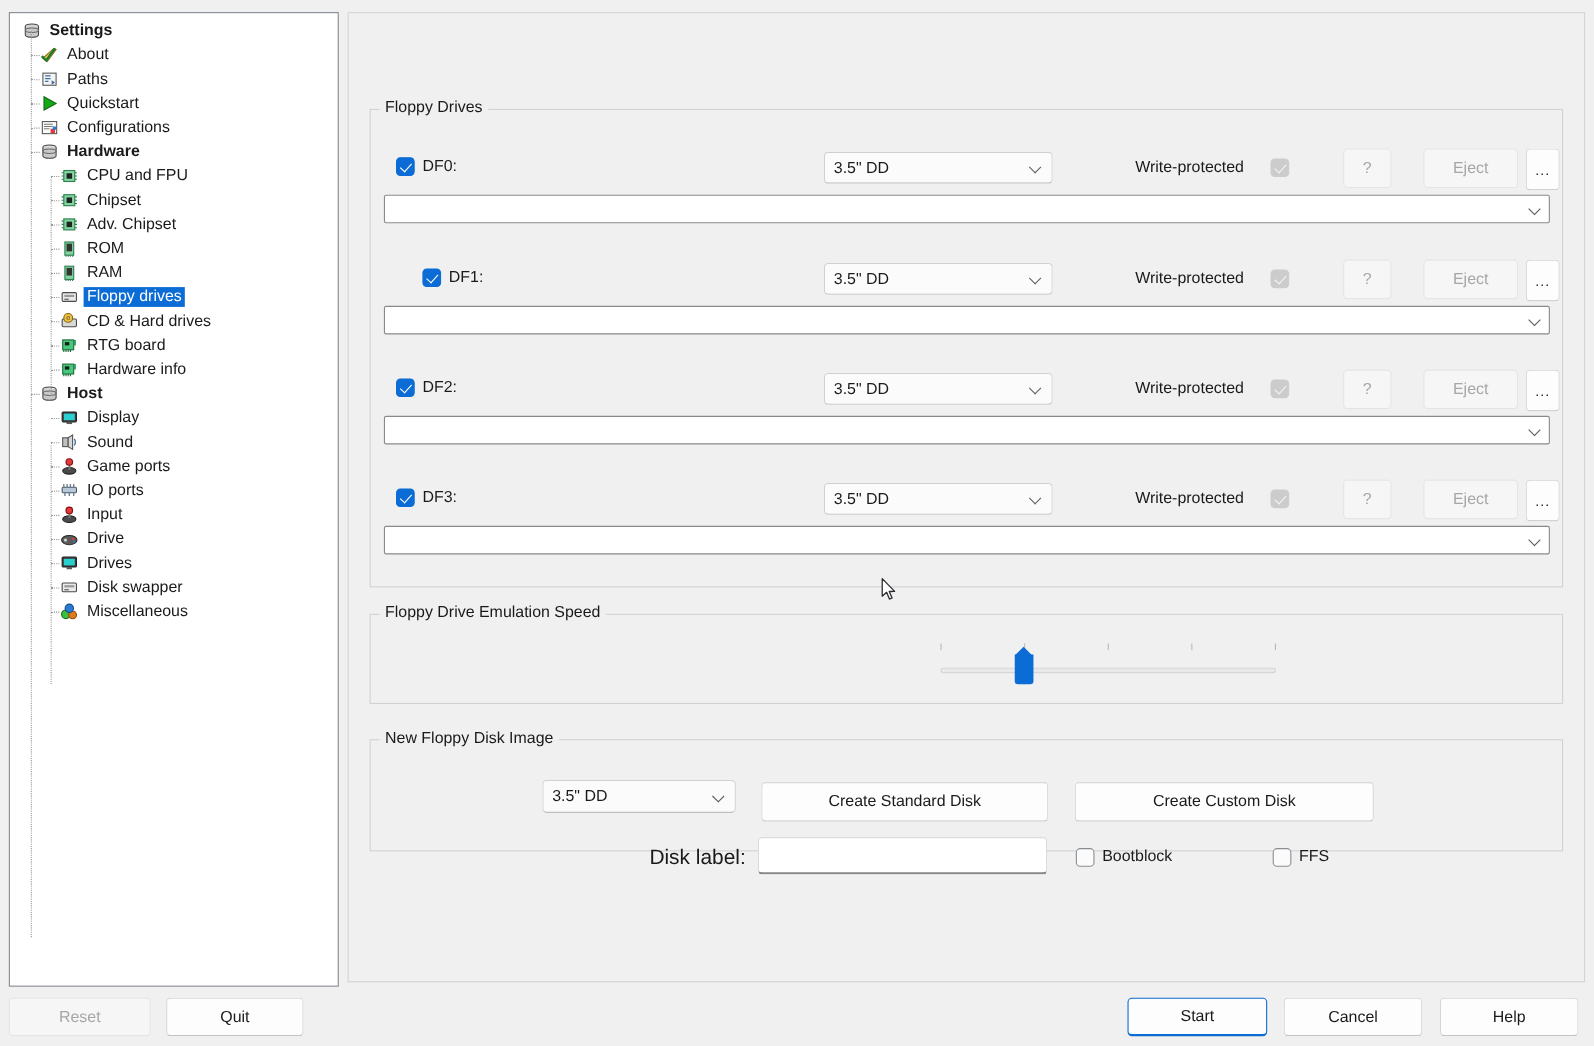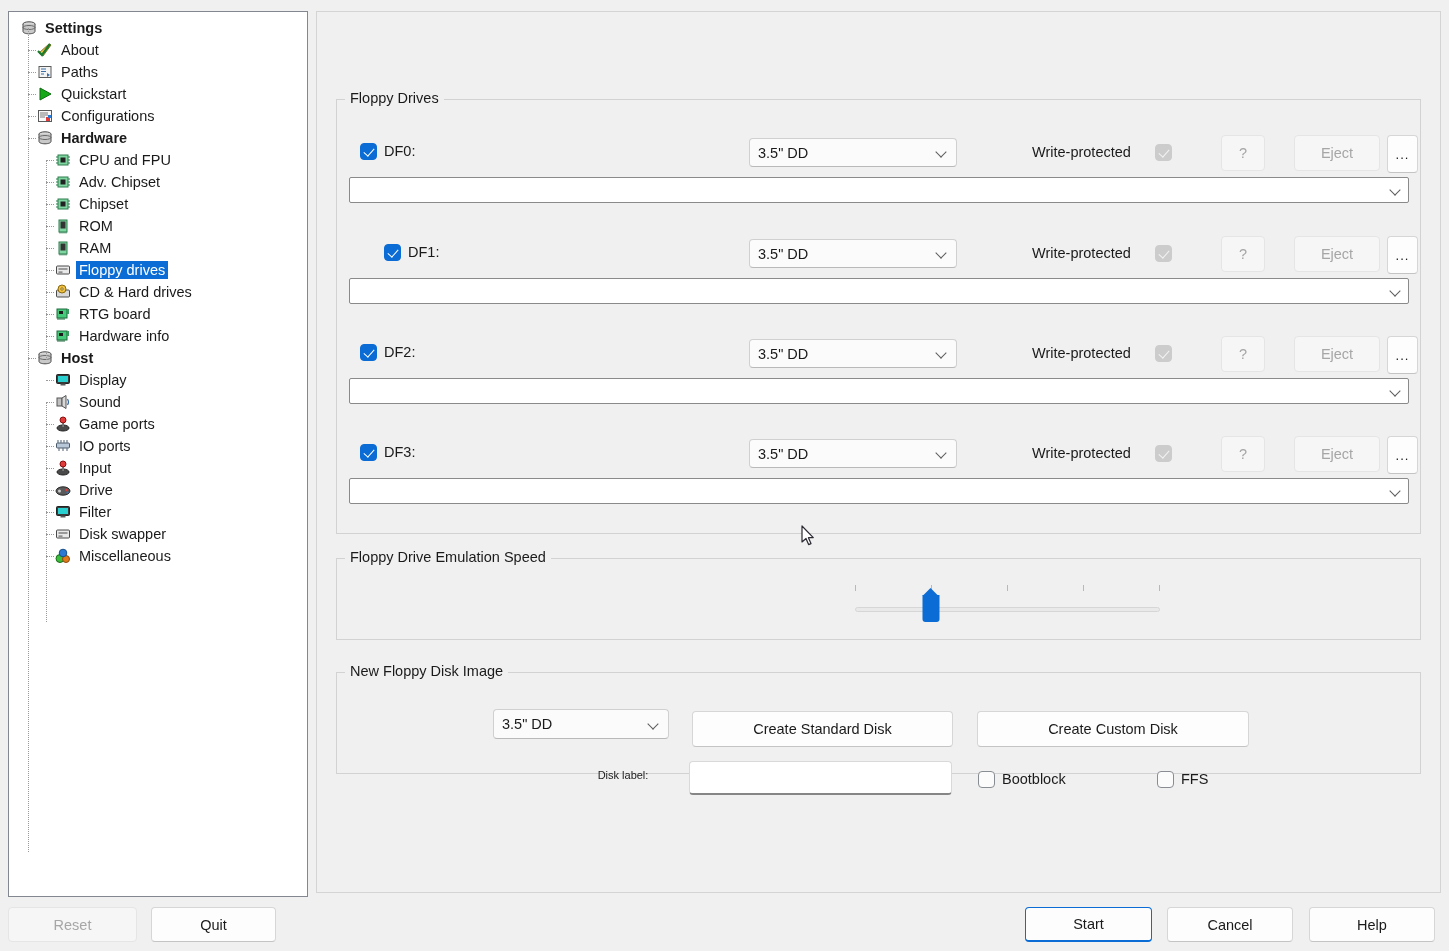--- a/index.html
+++ b/index.html
@@ -295,22 +295,22 @@
     width: 263px; height: 34px;
     background: #ffffff;
     border: 1px solid #d9d9d9;
     border-bottom: 2px solid #868686;
     border-radius: 4px;
   }
   #disk-label-text {
     position: absolute;
     left: 231px; top: 96px;
     width: 110px;
-    text-align: center;
-    font-size: 11px;
+    text-align: right;
+    font-size: 19px;
   }
 
   
   #bottombar { position: absolute; left: 0; top: 901px; width: 1449px; height: 50px; }
 
   
   #cursor {
     position: absolute;
     left: 801px; top: 525px;
     width: 14px; height: 22px;
@@ -377,29 +377,29 @@
               <path d="M1,5 L3,5 M1,8 L3,8 M1,11 L3,11 M13,5 L15,5 M13,8 L15,8 M13,11 L15,11" stroke="#2f7d4f" stroke-width="1"></path>
             </svg></span>
           <span class="tlabel">CPU and FPU</span>
         </div>
         <div class="tnode lvl2">
           <span class="ticon"><svg width="16" height="16" viewBox="0 0 16 16">
               <rect x="3" y="3" width="10" height="10" fill="#7fd6a0" stroke="#2f7d4f"></rect>
               <rect x="5.5" y="5.5" width="5" height="5" fill="#222"></rect>
               <path d="M1,5 L3,5 M1,8 L3,8 M1,11 L3,11 M13,5 L15,5 M13,8 L15,8 M13,11 L15,11" stroke="#2f7d4f" stroke-width="1"></path>
             </svg></span>
-          <span class="tlabel">Adv. Chipset</span>
+          <span class="tlabel">Chipset</span>
         </div>
         <div class="tnode lvl2">
           <span class="ticon"><svg width="16" height="16" viewBox="0 0 16 16">
               <rect x="3" y="3" width="10" height="10" fill="#7fd6a0" stroke="#2f7d4f"></rect>
               <rect x="5.5" y="5.5" width="5" height="5" fill="#222"></rect>
               <path d="M1,5 L3,5 M1,8 L3,8 M1,11 L3,11 M13,5 L15,5 M13,8 L15,8 M13,11 L15,11" stroke="#2f7d4f" stroke-width="1"></path>
             </svg></span>
-          <span class="tlabel">Chipset</span>
+          <span class="tlabel">Adv. Chipset</span>
         </div>
         <div class="tnode lvl2">
           <span class="ticon"><svg width="16" height="16" viewBox="0 0 16 16">
               <rect x="4" y="2" width="8" height="12" fill="#7fd6a0" stroke="#2f7d4f"></rect>
               <rect x="5.5" y="3.5" width="5" height="7" fill="#333"></rect>
               <path d="M5,14 L5,15.5 M7,14 L7,15.5 M9,14 L9,15.5 M11,14 L11,15.5" stroke="#2f7d4f" stroke-width="1"></path>
             </svg></span>
           <span class="tlabel">ROM</span>
         </div>
         <div class="tnode lvl2">
@@ -500,21 +500,21 @@
               <circle cx="12.5" cy="10.5" r="1" fill="#2a7ad4"></circle>
             </svg></span>
           <span class="tlabel">Drive</span>
         </div>
         <div class="tnode lvl2">
           <span class="ticon"><svg width="16" height="16" viewBox="0 0 16 16">
               <rect x="1.5" y="2.5" width="13" height="9" rx="1" fill="#3a3a3a" stroke="#222"></rect>
               <rect x="3" y="4" width="10" height="6" fill="#2ad0d0"></rect>
               <rect x="5.5" y="11.5" width="5" height="2" fill="#5a5a5a"></rect>
             </svg></span>
-          <span class="tlabel">Filter</span>
+          <span class="tlabel">Drives</span>
         </div>
         <div class="tnode lvl2">
           <span class="ticon"><svg width="16" height="16" viewBox="0 0 16 16">
               <rect x="1.5" y="4" width="13" height="8" rx="1" fill="#e9e9e9" stroke="#4a4a4a"></rect>
               <rect x="3.5" y="6" width="9" height="2" fill="#9a9a9a"></rect>
               <rect x="3.5" y="9.5" width="4" height="1.2" fill="#6a6a6a"></rect>
             </svg></span>
           <span class="tlabel">Disk swapper</span>
         </div>
         <div class="tnode lvl2">

